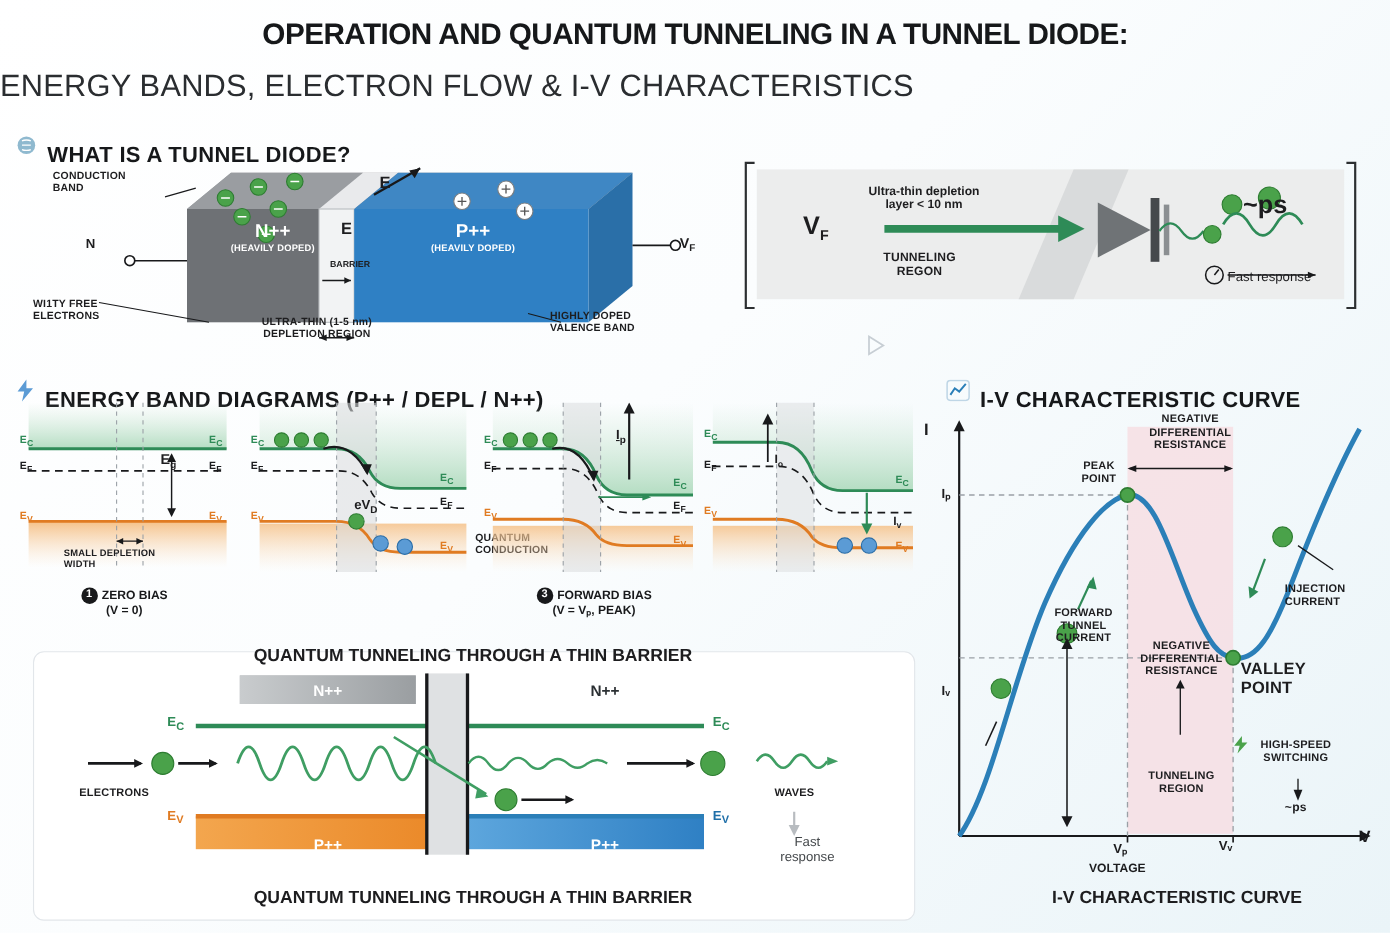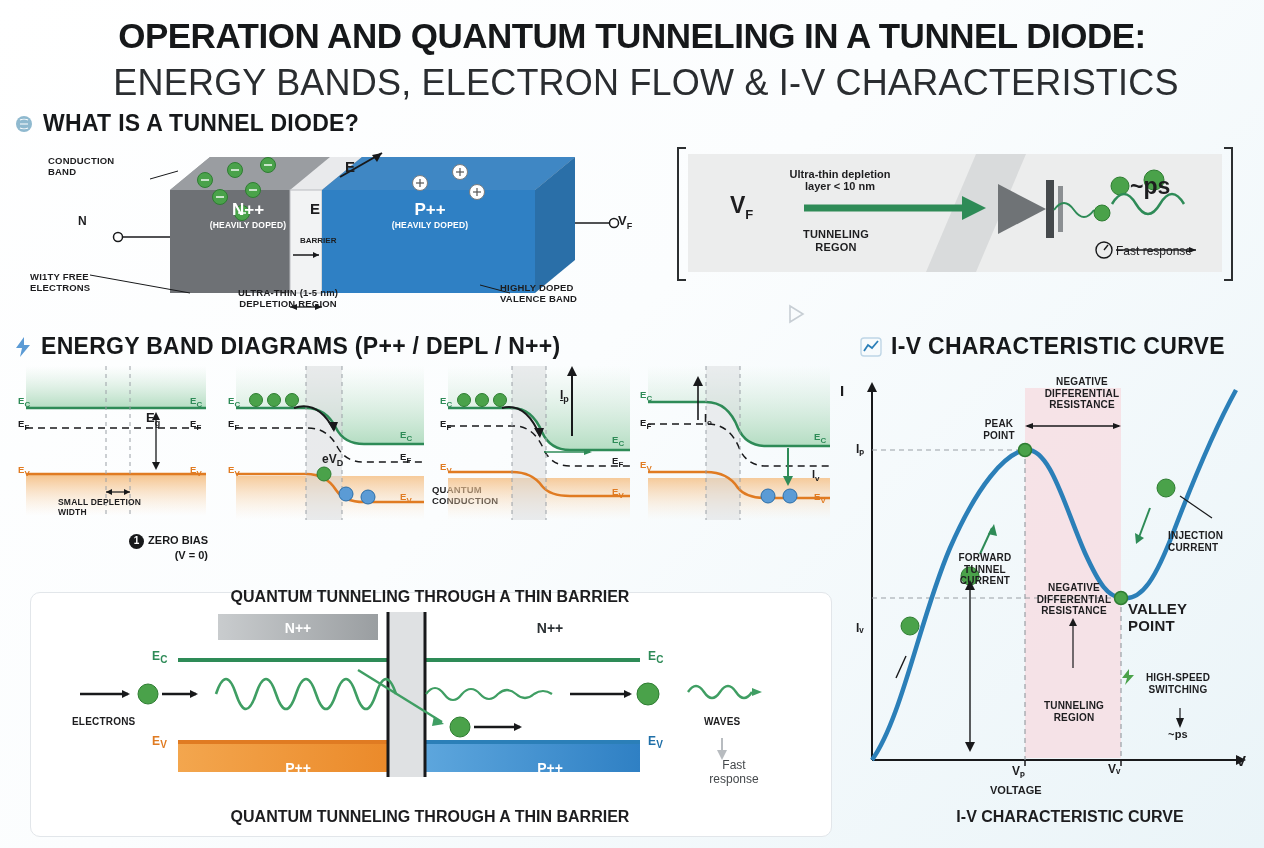--- a/index.html
+++ b/index.html
@@ -8,45 +8,45 @@
     font-family:"Liberation Sans", sans-serif;
     background:linear-gradient(135deg,#ffffff 0%,#fbfdfe 45%,#eaf4f8 100%);
     color:#1d1d1f;
     position:relative;
     overflow:hidden;
   }
   .page{position:absolute;inset:0;}
   
   .title1{
     position:absolute;left:0;right:0;top:16px;text-align:center;
-    font-size:35px;font-weight:bold;letter-spacing:-0.5px;color:#16181a;
+    font-size:27px;font-weight:bold;letter-spacing:-0.5px;color:#16181a;
   }
   .title2{
-    position:absolute;left:0;right:0;top:62px;text-align:center;
-    font-size:36px;font-weight:400;letter-spacing:0.2px;color:#2a2d30;margin-left:28px;
+    position:absolute;left:0;right:0;top:62px;
+    font-size:28px;font-weight:400;letter-spacing:0.2px;color:#2a2d30;
   }
   
   .sec-head{position:absolute;display:flex;align-items:center;gap:9px;font-weight:bold;}
-  .sec-head .txt{font-size:23px;letter-spacing:0.3px;color:#16181a;}
+  .sec-head .txt{font-size:20px;letter-spacing:0.3px;color:#16181a;margin-top:20px;}
   
   .lbl{position:absolute;font-size:9.5px;font-weight:bold;letter-spacing:.2px;line-height:1.15;}
   .lbl.small{font-size:8.5px;}
   .green{color:#2e8b57;}
   .orange{color:#e07b22;}
   .blue{color:#1f6fa8;}
   svg{display:block;}
   
   .panel{position:absolute;border:1px solid #dfe4e8;border-radius:10px;background:#fff;}
   
   .numcirc{
     display:inline-flex;align-items:center;justify-content:center;
     width:15px;height:15px;border-radius:50%;background:#18191b;color:#fff;
     font-size:10px;font-weight:bold;margin-right:4px;vertical-align:middle;
   }
-  .band-caption{position:absolute;font-size:11px;font-weight:bold;text-align:right;line-height:1.25;color:#18191b;}
+  .band-caption{position:absolute;font-size:11px;font-weight:bold;text-align:center;line-height:1.25;color:#18191b;}
   .band-caption .sub{font-weight:bold;}
 </style>
 </head>
 <body>
 
 <div class="page">
 
   <div class="title1">OPERATION AND QUANTUM TUNNELING IN A TUNNEL DIODE:</div>
   <div class="title2">ENERGY BANDS, ELECTRON FLOW &amp; I-V CHARACTERISTICS</div>
 
@@ -316,20 +316,24 @@
     <line x1="104" y1="86" x2="150" y2="86" stroke="#2e8b57" stroke-width="1.6"></line>
     <polygon points="152,86 144,83 144,89" fill="#2e8b57"></polygon>
   </svg>
   <div class="lbl green" style="left:440px;top:396px;"><span>E</span><sub>C</sub></div>
   <div class="lbl" style="left:440px;top:419px;"><span>E</span><sub>F</sub></div>
   <div class="lbl orange" style="left:440px;top:462px;"><span>E</span><sub>V</sub></div>
   <div class="lbl green" style="left:612px;top:435px;"><span>E</span><sub>C</sub></div>
   <div class="lbl" style="left:612px;top:456px;"><span>E</span><sub>F</sub></div>
   <div class="lbl orange" style="left:612px;top:487px;"><span>E</span><sub>V</sub></div>
   <div style="position:absolute;left:560px;top:388px;font-size:12px;font-weight:bold;text-decoration:underline;"><span>I</span><sub style="font-size:9px;">p</sub></div>
+  <div class="band-caption" style="left:440px;top:534px;width:200px;">
+    <span class="numcirc">3</span><span>FORWARD BIAS</span>
+    <div class="sub">(V = Vₚ, PEAK)</div>
+  </div>
 
   <svg width="200" height="160" style="position:absolute;left:640px;top:366px;">
     <defs>
       <linearGradient id="gfadeD" x1="0" y1="0" x2="0" y2="1">
         <stop offset="0%" stop-color="#cfe8d7" stop-opacity="0"></stop>
           <stop offset="100%" stop-color="#b4ddc2" stop-opacity="1"></stop>
       </linearGradient>
       <linearGradient id="ofadeD" x1="0" y1="0" x2="0" y2="1">
         <stop offset="0%" stop-color="#f5c188" stop-opacity="1"></stop>
           <stop offset="100%" stop-color="#fae5cd" stop-opacity="0"></stop>

